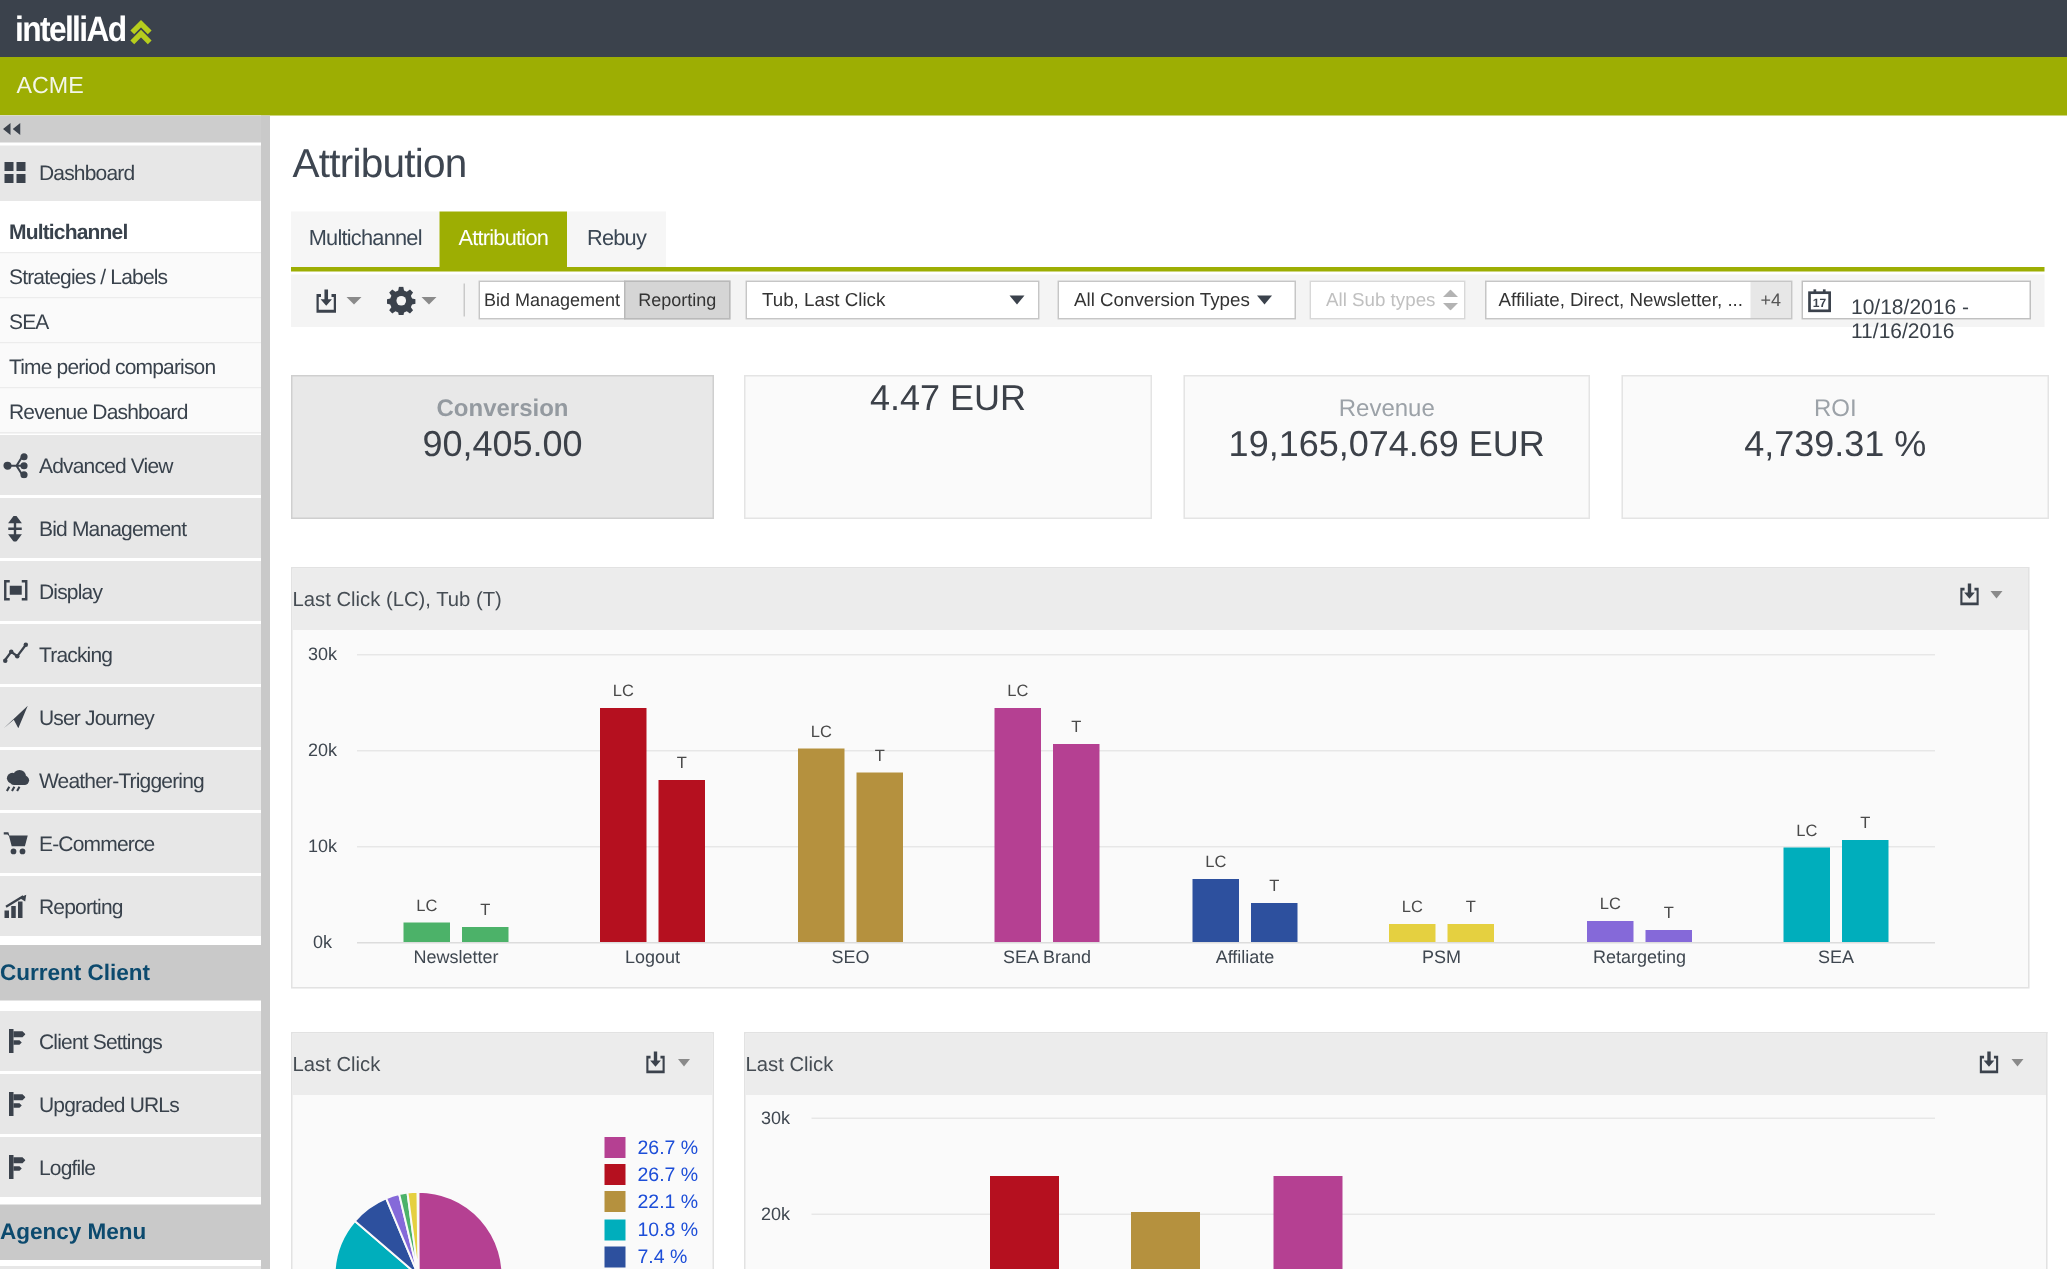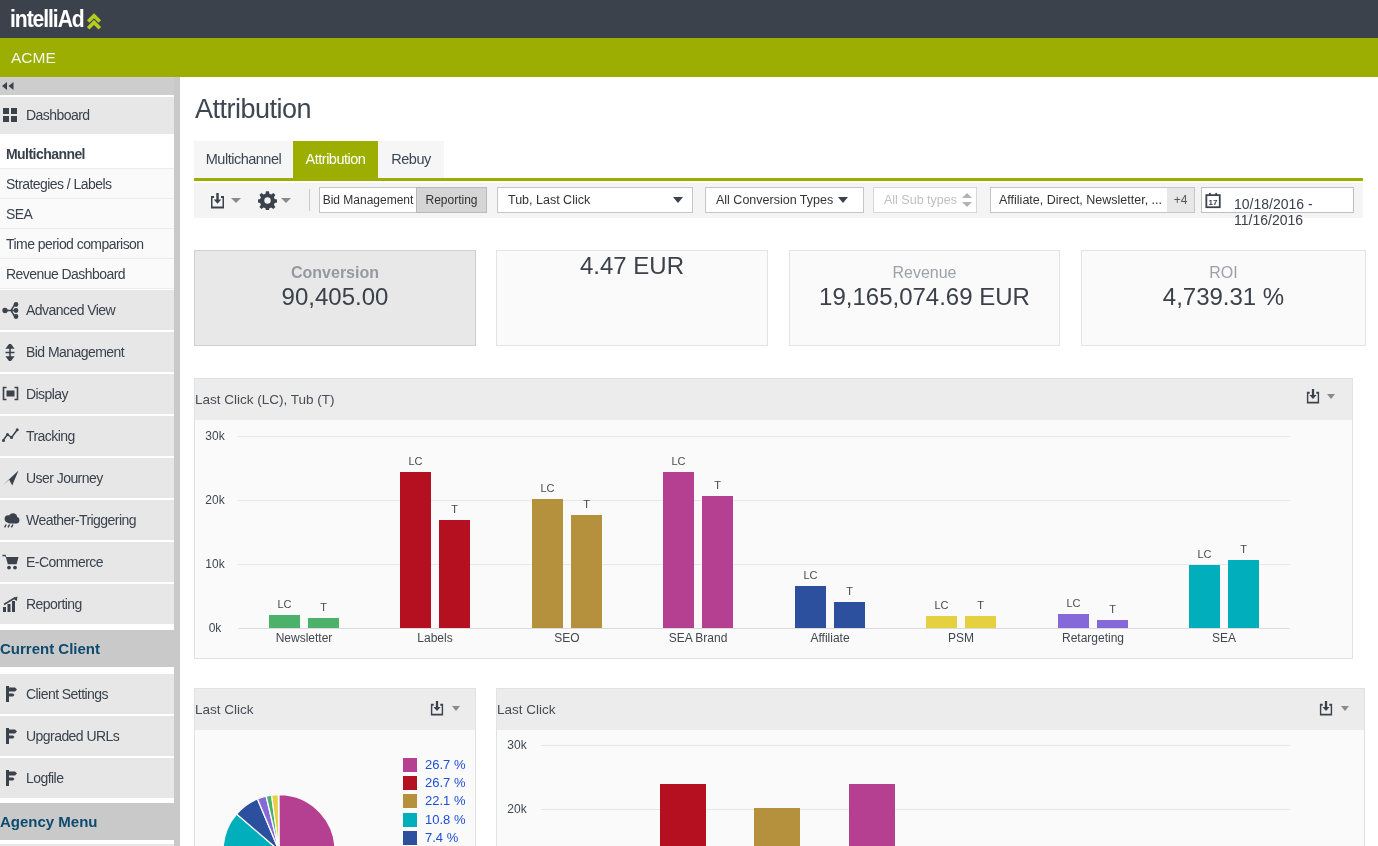--- a/index.html
+++ b/index.html
@@ -265,21 +265,21 @@
 <div class="ylab" style="left:200px;top:621px">0k</div>
 <div class="bar" style="left:269px;top:615px;width:31px;height:13px;background:#4cb269"></div>
 <div class="blab" style="left:259px;top:598px;width:51px">LC</div>
 <div class="bar" style="left:308px;top:618px;width:31px;height:10px;background:#4cb269"></div>
 <div class="blab" style="left:298px;top:601px;width:51px">T</div>
 <div class="clab" style="left:239px;top:631px;width:130px">Newsletter</div>
 <div class="bar" style="left:400px;top:472px;width:31px;height:156px;background:#b5101f"></div>
 <div class="blab" style="left:390px;top:455px;width:51px">LC</div>
 <div class="bar" style="left:439px;top:520px;width:31px;height:108px;background:#b5101f"></div>
 <div class="blab" style="left:429px;top:503px;width:51px">T</div>
-<div class="clab" style="left:370px;top:631px;width:130px">Labels</div>
+<div class="clab" style="left:370px;top:631px;width:130px">Logout</div>
 <div class="bar" style="left:532px;top:499px;width:31px;height:129px;background:#b5913e"></div>
 <div class="blab" style="left:522px;top:482px;width:51px">LC</div>
 <div class="bar" style="left:571px;top:515px;width:31px;height:113px;background:#b5913e"></div>
 <div class="blab" style="left:561px;top:498px;width:51px">T</div>
 <div class="clab" style="left:502px;top:631px;width:130px">SEO</div>
 <div class="bar" style="left:663px;top:472px;width:31px;height:156px;background:#b54092"></div>
 <div class="blab" style="left:653px;top:455px;width:51px">LC</div>
 <div class="bar" style="left:702px;top:496px;width:31px;height:132px;background:#b54092"></div>
 <div class="blab" style="left:692px;top:479px;width:51px">T</div>
 <div class="clab" style="left:633px;top:631px;width:130px">SEA Brand</div>

